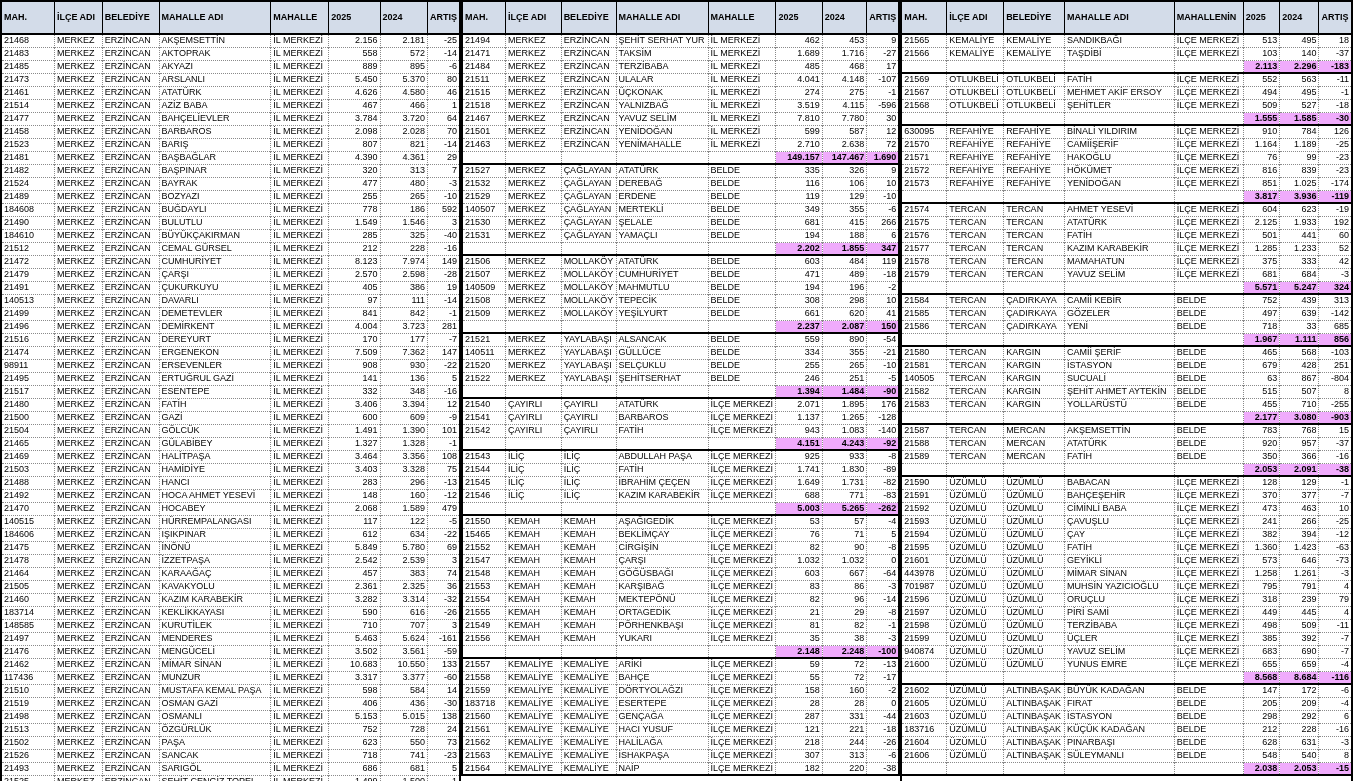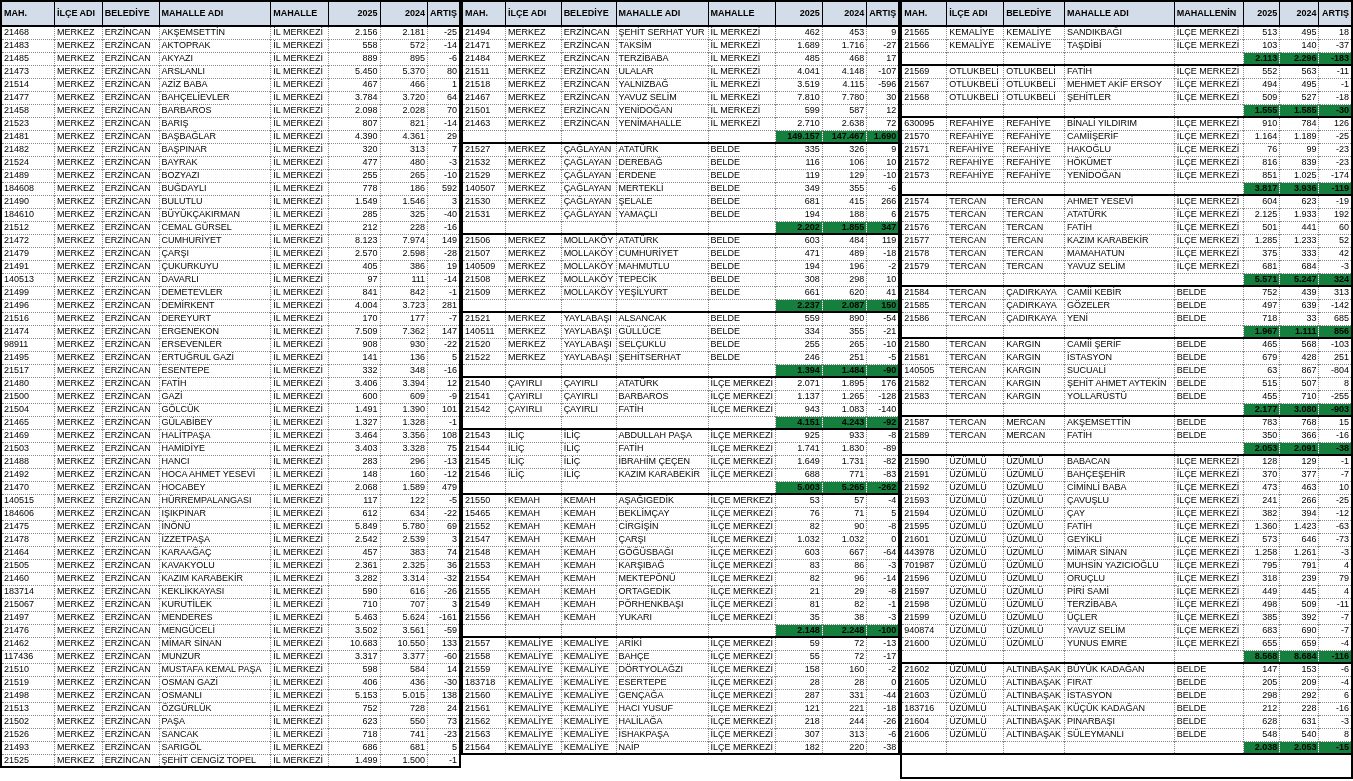--- a/index.html
+++ b/index.html
@@ -1,26 +1,26 @@
 <!DOCTYPE html>
 <html><head>
 <meta charset="utf-8">
 <style>
   html,body{margin:0;padding:0;background:#ffffff;width:1353px;height:781px;overflow:hidden;}
   .sheet{display:flex;flex-direction:row;align-items:flex-start;width:1353px;}
   table.grp{border-collapse:collapse;table-layout:fixed;border:2px solid #000;
     font-family:"Liberation Sans",sans-serif;font-size:9px;color:#000;}
   th,td{height:13px;line-height:11px;padding:0 2px;white-space:nowrap;overflow:hidden;
     border-left:1px dotted #8a8a8a;border-top:1px dotted #8a8a8a;box-sizing:border-box;}
-  th{background:#D3DCE9;font-weight:bold;text-align:left;height:25px;
+  th{background:#D3DCE9;font-weight:bold;text-align:left;height:33px;
     border-left:1px solid #000;border-top:1px solid #000;border-bottom:2px solid #000;}
-  th.num{text-align:right;}
+  th.num{}
   td.num{text-align:right;}
   tr.block-start td{border-top:2px solid #000;}
-  td.sub{background:#15803d;font-weight:bold;text-align:right;}
+  td.sub{background:#f0abfc;font-weight:bold;text-align:right;}
   td.tail{border-top:2px solid #000;height:24px;background:#fff;}
 </style>
 </head>
 <body>
 
 <div class="sheet">
   <table class="grp" id="g1">
     <colgroup>
       <col style="width:54px">
         <col style="width:48px">
@@ -78,20 +78,30 @@
           <td>21473</td>
           <td>MERKEZ</td>
           <td>ERZİNCAN</td>
           <td>ARSLANLI</td>
           <td>İL MERKEZİ</td>
           <td class="num">5.450</td>
           <td class="num">5.370</td>
           <td class="num">80</td>
         </tr>
         <tr>
+          <td>21461</td>
+          <td>MERKEZ</td>
+          <td>ERZİNCAN</td>
+          <td>ATATÜRK</td>
+          <td>İL MERKEZİ</td>
+          <td class="num">4.626</td>
+          <td class="num">4.580</td>
+          <td class="num">46</td>
+        </tr>
+        <tr>
           <td>21514</td>
           <td>MERKEZ</td>
           <td>ERZİNCAN</td>
           <td>AZİZ BABA</td>
           <td>İL MERKEZİ</td>
           <td class="num">467</td>
           <td class="num">466</td>
           <td class="num">1</td>
         </tr>
         <tr>
@@ -478,21 +488,21 @@
           <td>183714</td>
           <td>MERKEZ</td>
           <td>ERZİNCAN</td>
           <td>KEKLİKKAYASI</td>
           <td>İL MERKEZİ</td>
           <td class="num">590</td>
           <td class="num">616</td>
           <td class="num">-26</td>
         </tr>
         <tr>
-          <td>215067</td>
+          <td>148585</td>
           <td>MERKEZ</td>
           <td>ERZİNCAN</td>
           <td>KURUTİLEK</td>
           <td>İL MERKEZİ</td>
           <td class="num">710</td>
           <td class="num">707</td>
           <td class="num">3</td>
         </tr>
         <tr>
           <td>21497</td>
@@ -674,20 +684,30 @@
           <td>21511</td>
           <td>MERKEZ</td>
           <td>ERZİNCAN</td>
           <td>ULALAR</td>
           <td>İL MERKEZİ</td>
           <td class="num">4.041</td>
           <td class="num">4.148</td>
           <td class="num">-107</td>
         </tr>
         <tr>
+          <td>21515</td>
+          <td>MERKEZ</td>
+          <td>ERZİNCAN</td>
+          <td>ÜÇKONAK</td>
+          <td>İL MERKEZİ</td>
+          <td class="num">274</td>
+          <td class="num">275</td>
+          <td class="num">-1</td>
+        </tr>
+        <tr>
           <td>21518</td>
           <td>MERKEZ</td>
           <td>ERZİNCAN</td>
           <td>YALNIZBAĞ</td>
           <td>İL MERKEZİ</td>
           <td class="num">3.519</td>
           <td class="num">4.115</td>
           <td class="num">-596</td>
         </tr>
         <tr>
@@ -1530,20 +1550,30 @@
           <td>21587</td>
           <td>TERCAN</td>
           <td>MERCAN</td>
           <td>AKŞEMSETTİN</td>
           <td>BELDE</td>
           <td class="num">783</td>
           <td class="num">768</td>
           <td class="num">15</td>
         </tr>
         <tr>
+          <td>21588</td>
+          <td>TERCAN</td>
+          <td>MERCAN</td>
+          <td>ATATÜRK</td>
+          <td>BELDE</td>
+          <td class="num">920</td>
+          <td class="num">957</td>
+          <td class="num">-37</td>
+        </tr>
+        <tr>
           <td>21589</td>
           <td>TERCAN</td>
           <td>MERCAN</td>
           <td>FATİH</td>
           <td>BELDE</td>
           <td class="num">350</td>
           <td class="num">366</td>
           <td class="num">-16</td>
         </tr>
         <tr>
@@ -1716,21 +1746,21 @@
           <td class="sub">8.684</td>
           <td class="sub">-116</td>
         </tr>
         <tr class="block-start">
           <td>21602</td>
           <td>ÜZÜMLÜ</td>
           <td>ALTINBAŞAK</td>
           <td>BÜYÜK KADAĞAN</td>
           <td>BELDE</td>
           <td class="num">147</td>
-          <td class="num">153</td>
+          <td class="num">172</td>
           <td class="num">-6</td>
         </tr>
         <tr>
           <td>21605</td>
           <td>ÜZÜMLÜ</td>
           <td>ALTINBAŞAK</td>
           <td>FIRAT</td>
           <td>BELDE</td>
           <td class="num">205</td>
           <td class="num">209</td>

